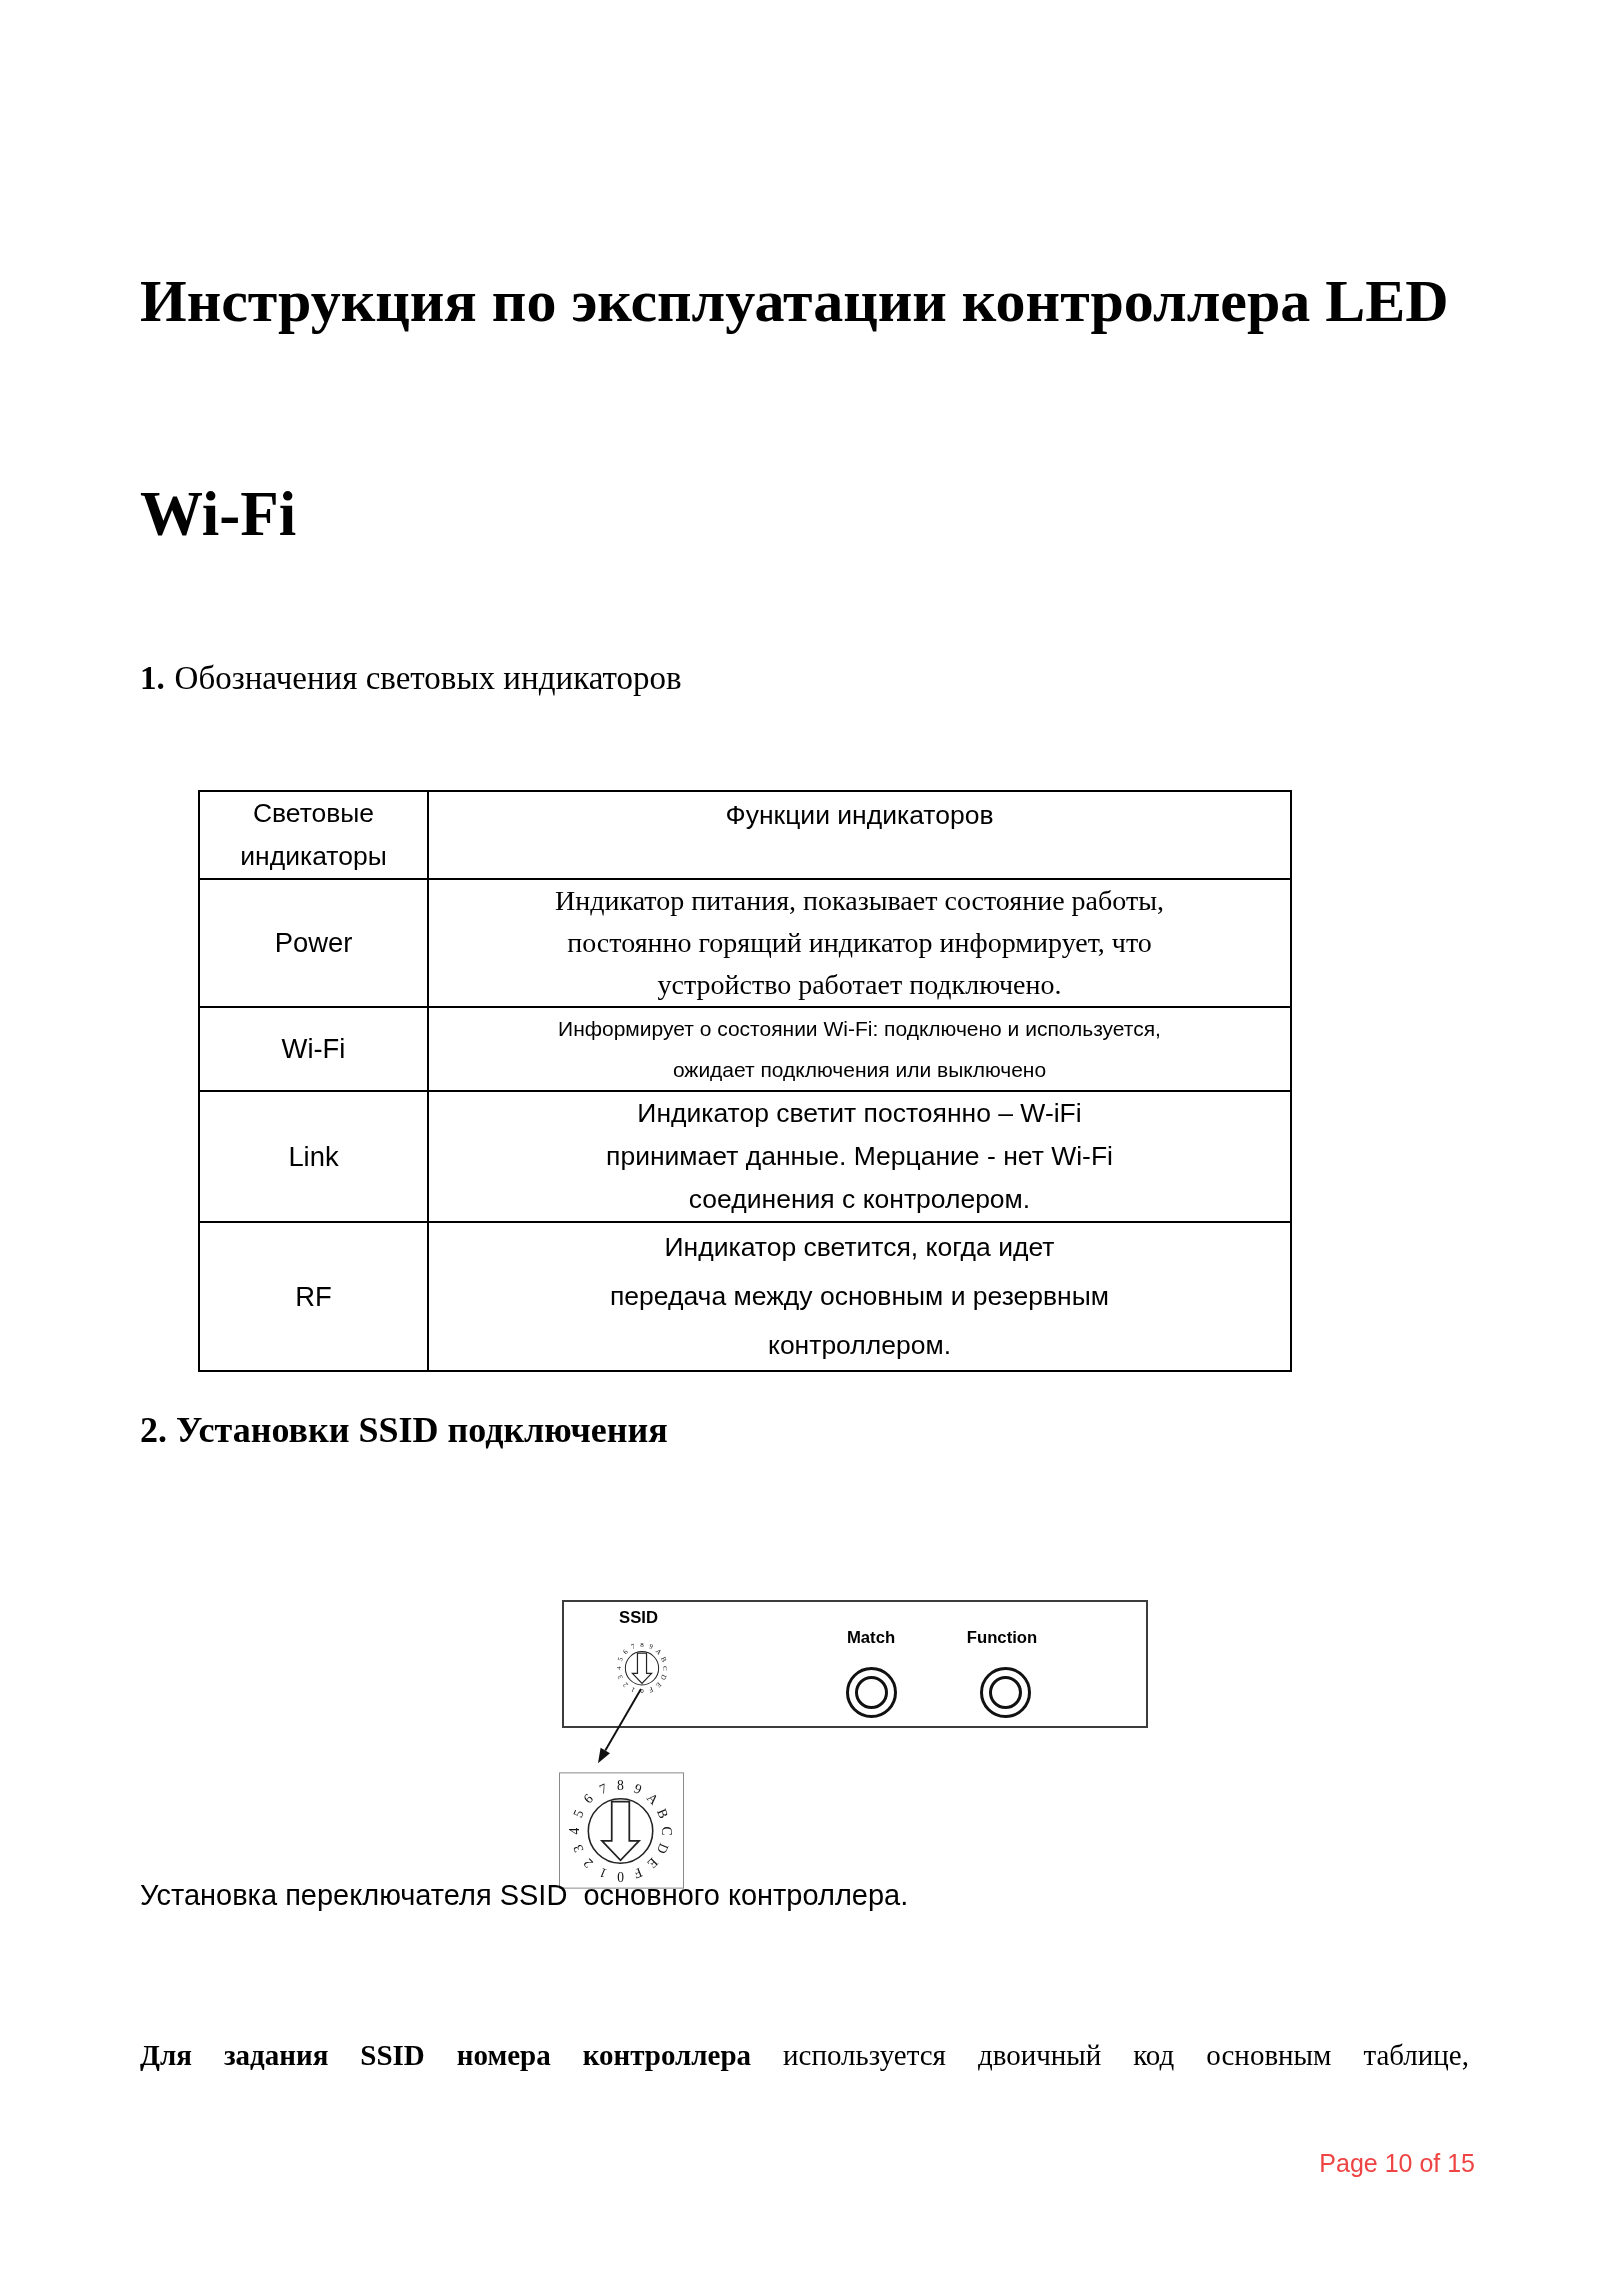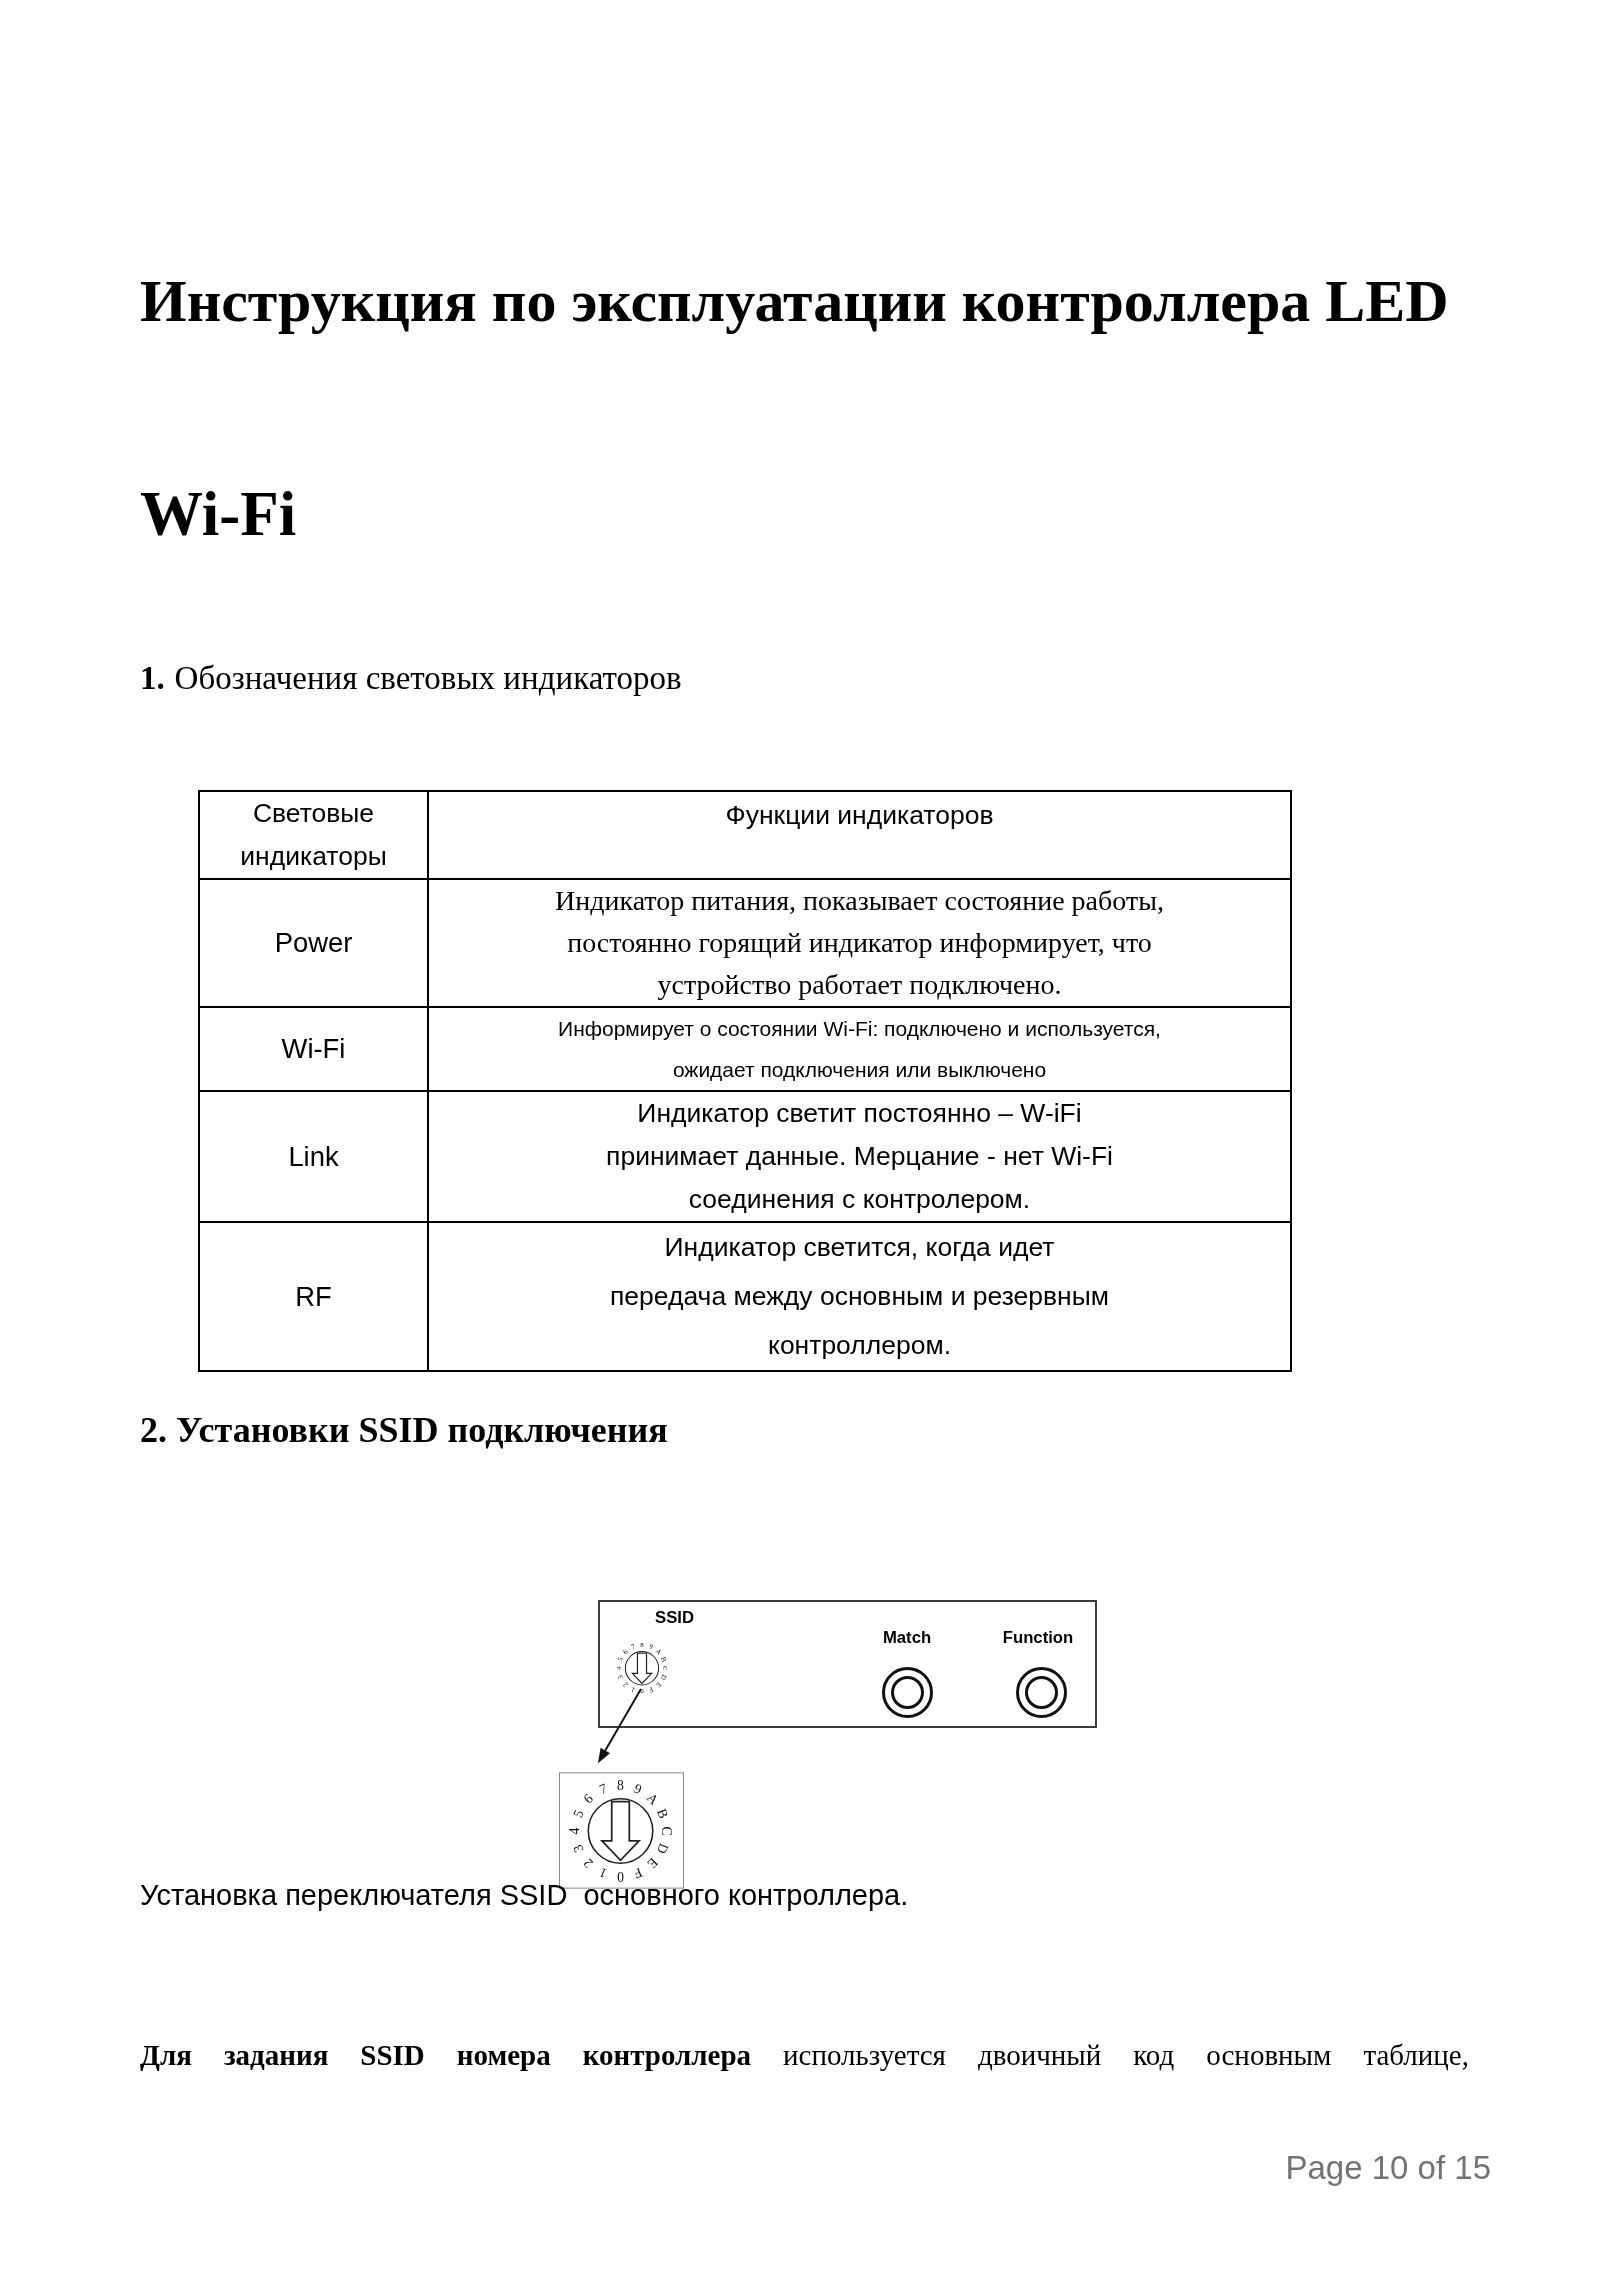--- a/index.html
+++ b/index.html
@@ -46,22 +46,22 @@
   tr.r0{height:126px;}
   tr.r0 td.c2{font-family:"Liberation Serif",serif;font-size:28px;line-height:42px;}
   tr.r1{height:83px;}
   tr.r1 td.c2{font-family:"Liberation Sans",sans-serif;font-size:21px;line-height:41px;}
   tr.r2{height:128px;}
   tr.r2 td.c2{font-family:"Liberation Sans",sans-serif;font-size:26.5px;line-height:43px;}
   tr.r3{height:147px;}
   tr.r3 td.c2{font-family:"Liberation Sans",sans-serif;font-size:26.5px;line-height:49px;}
   td.c1.lbl{font-family:"Liberation Sans",sans-serif;font-size:27.4px;}
   .panel{
-    left:562px;top:1600px;width:499px;height:128px;
-    border:2px solid #3c3c3c;background:#fff;box-sizing:border-box;margin-left:36px;
+    left:562px;top:1600px;width:586px;height:128px;
+    border:2px solid #3c3c3c;background:#fff;box-sizing:border-box;
   }
   .ssid-lbl{
     left:55px;top:5.9px;
     font-family:"Liberation Sans",sans-serif;font-weight:bold;font-size:16.7px;
   }
   .btn-lbl{
     top:25.5px;width:98px;text-align:center;
     font-family:"Liberation Sans",sans-serif;font-weight:600;font-size:16.7px;
   }
   .btn-lbl.match{left:258px;}
@@ -86,22 +86,22 @@
     font-family:"Liberation Sans",sans-serif;font-size:29px;line-height:39px;
     white-space:pre-wrap;
   }
   .body2{
     left:140px;top:2035px;width:1329px;
     font-family:"Liberation Serif",serif;font-size:29px;line-height:41px;
     text-align:justify;text-align-last:justify;
   }
   .body2 .b{font-weight:bold;}
   .footer{
-    right:130px;top:2149px;
-    font-family:"Liberation Sans",sans-serif;font-size:33px;color:#737373;
+    right:146px;top:2149px;
+    font-family:"Liberation Sans",sans-serif;font-size:25px;color:#ef4444;
   }
 </style>
 </head>
 <body>
 
 <div class="page">
 
   <h1 class="abs title">Инструкция по эксплуатации контроллера LED</h1>
 
   <h2 class="abs subtitle">Wi-Fi</h2>

